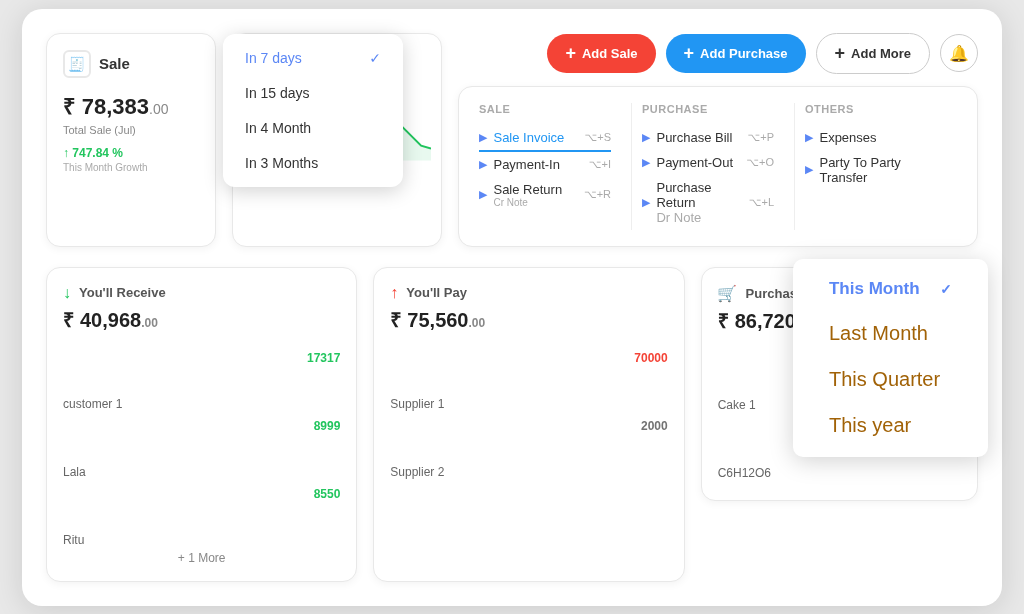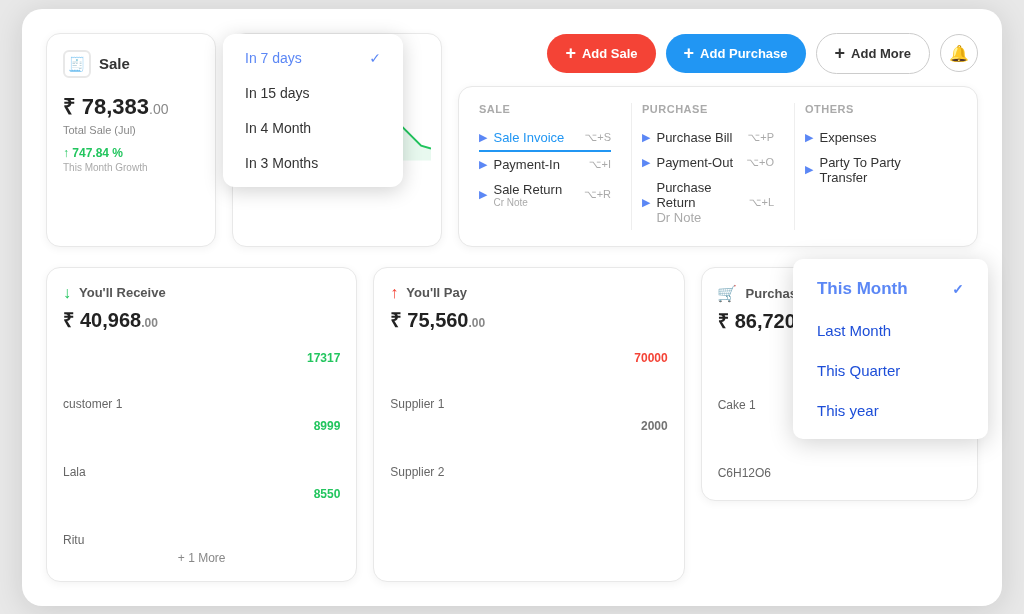--- a/index.html
+++ b/index.html
@@ -329,26 +329,26 @@
     }
     .bottom-dropdown {
       position: absolute;
       top: -8px;
       right: -10px;
       width: 195px;
       background: white;
       border-radius: 10px;
       box-shadow: 0 4px 24px rgba(0,0,0,0.18);
       z-index: 20;
-      padding: 8px 0;
+      padding: 8px 12px;
     }
     .bottom-dropdown-item {
       padding: 11px 20px;
-      font-size: 15px;
-      color: #1d4ed8;
+      font-size: 20px;
+      color: #a16207;
       display: flex;
       align-items: center;
       justify-content: space-between;
       cursor: pointer;
       border-radius: 8px;
       margin: 1px 4px;
     }
     .bottom-dropdown-item.active {
       color: #5b87f5;
       font-weight: 600;

